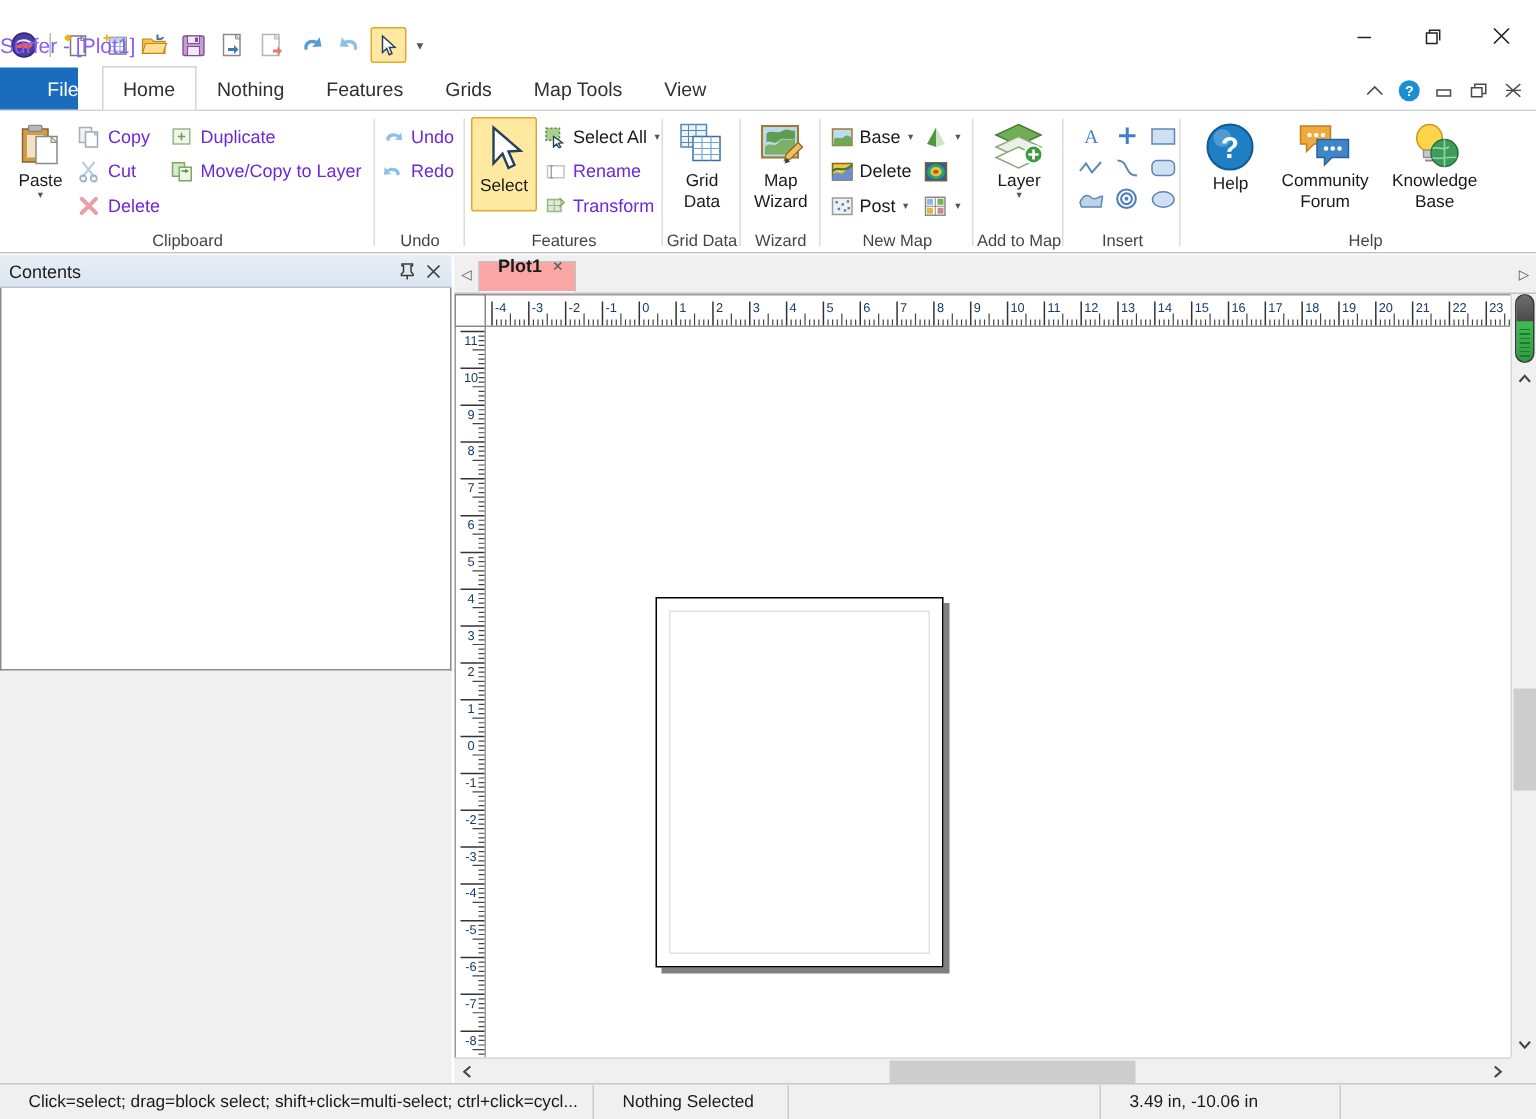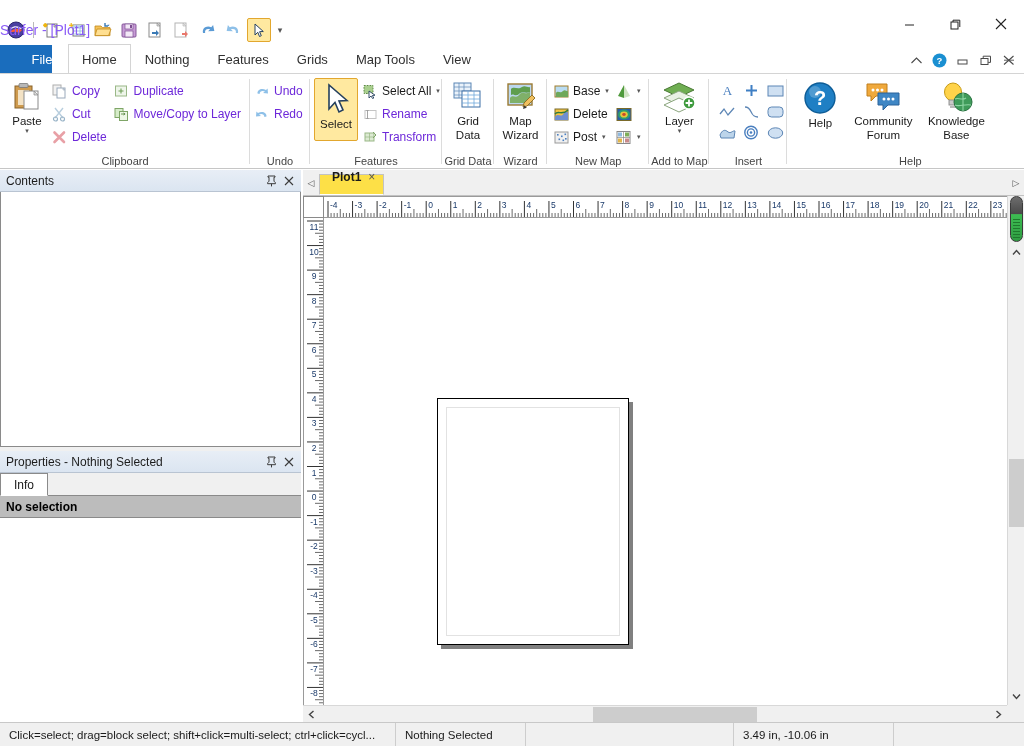--- a/index.html
+++ b/index.html
@@ -156,21 +156,21 @@
   }
   .doctabbar {
     position: absolute; left: 0; top: 0; right: 0; height: 26px;
     background: #f0f0f0; border-bottom: 1px solid #c2c2c2;
     display: flex; align-items: flex-end;
   }
   .tabnav { width: 16px; height: 24px; display: flex; align-items: center; justify-content: center; color: #555; font-size: 9px; }
   .doctab {
     height: 21px; display: flex; align-items: center; gap: 7px;
     padding: 0 8px 16px 12px; font-size: 12px; font-weight: bold;
-    background: #fde047; border: 1px solid #c2c2c2; border-bottom-color: #ffffff;
+    background: #fca5a5; border: 1px solid #c2c2c2; border-bottom-color: #ffffff;
     border-radius: 0;
   }
   .doctab .x { font-size: 12px; color: #555; font-weight: normal; }
   .tabnav-right { margin-left: auto; width: 16px; height: 24px; display: flex; align-items: center; justify-content: center; color: #555; font-size: 9px; }
 
   .ruler-corner {
     position: absolute; left: 0; top: 26px; width: 21px; height: 22px;
     background: #ffffff; border: 1px solid #8a8a8a;
   }
   .hruler {
@@ -222,21 +222,21 @@
     background: repeating-linear-gradient(to bottom,#1f7a2d 0 1px, transparent 1px 3px);
   }
 
   
   .statusbar {
     position: absolute; left: 0; bottom: 0; width: 1024px; height: 24px;
     background: #f0f0f0; border-top: 1px solid #c8c8c8;
     display: flex; align-items: stretch; font-size: 11.5px; color: #1a1a1a;
   }
   .scell {
-    display: flex; align-items: center; padding: 0 9px;
+    display: flex; align-items: center; padding: 0 19px;
     border-right: 1px solid #cdcdcd; white-space: nowrap; overflow: hidden;
   }
 
   svg { display: block; }
 </style>
 </head>
 <body>
 
 <div id="app">
 
@@ -800,44 +800,20 @@
         </span>
         <span class="hb">
           <svg width="10" height="10" viewBox="0 0 10 10">
               <path d="M1 1 L9 9 M9 1 L1 9" stroke="#3a3a3a" stroke-width="1.1"></path>
             </svg>
         </span>
       </div>
       <div class="panel-body"></div>
     </div>
 
-    <div class="panel" id="props-panel">
-      <div class="panel-hdr">
-        <span>Properties - Nothing Selected</span>
-        <span class="spacer"></span>
-        <span class="hb">
-          <svg width="11" height="12" viewBox="0 0 11 12">
-            <path d="M2 1 h7 v1.2 H8 v4 l1.4 1.5 v1 H1.6 v-1 L3 6.2 v-4 H2z" fill="none" stroke="#3a3a3a" stroke-width="1"></path>
-            <path d="M5.5 8.8 v2.6" stroke="#3a3a3a" stroke-width="1"></path>
-          </svg>
-        </span>
-        <span class="hb">
-          <svg width="10" height="10" viewBox="0 0 10 10">
-              <path d="M1 1 L9 9 M9 1 L1 9" stroke="#3a3a3a" stroke-width="1.1"></path>
-            </svg>
-        </span>
-      </div>
-      <div style="display:flex;flex-direction:column;height:calc(100% - 22px)">
-        <div class="proptabs">
-          <div class="proptab">Info</div>
-        </div>
-        <div class="noselbar">No selection</div>
-        <div class="propblank"></div>
-      </div>
-    </div>
   </div>
 
   <div class="docarea">
 
     <div class="doctabbar">
       <div class="tabnav">◁</div>
       <div class="doctab">
         <span>Plot1</span>
         <span class="x">×</span>
       </div>

